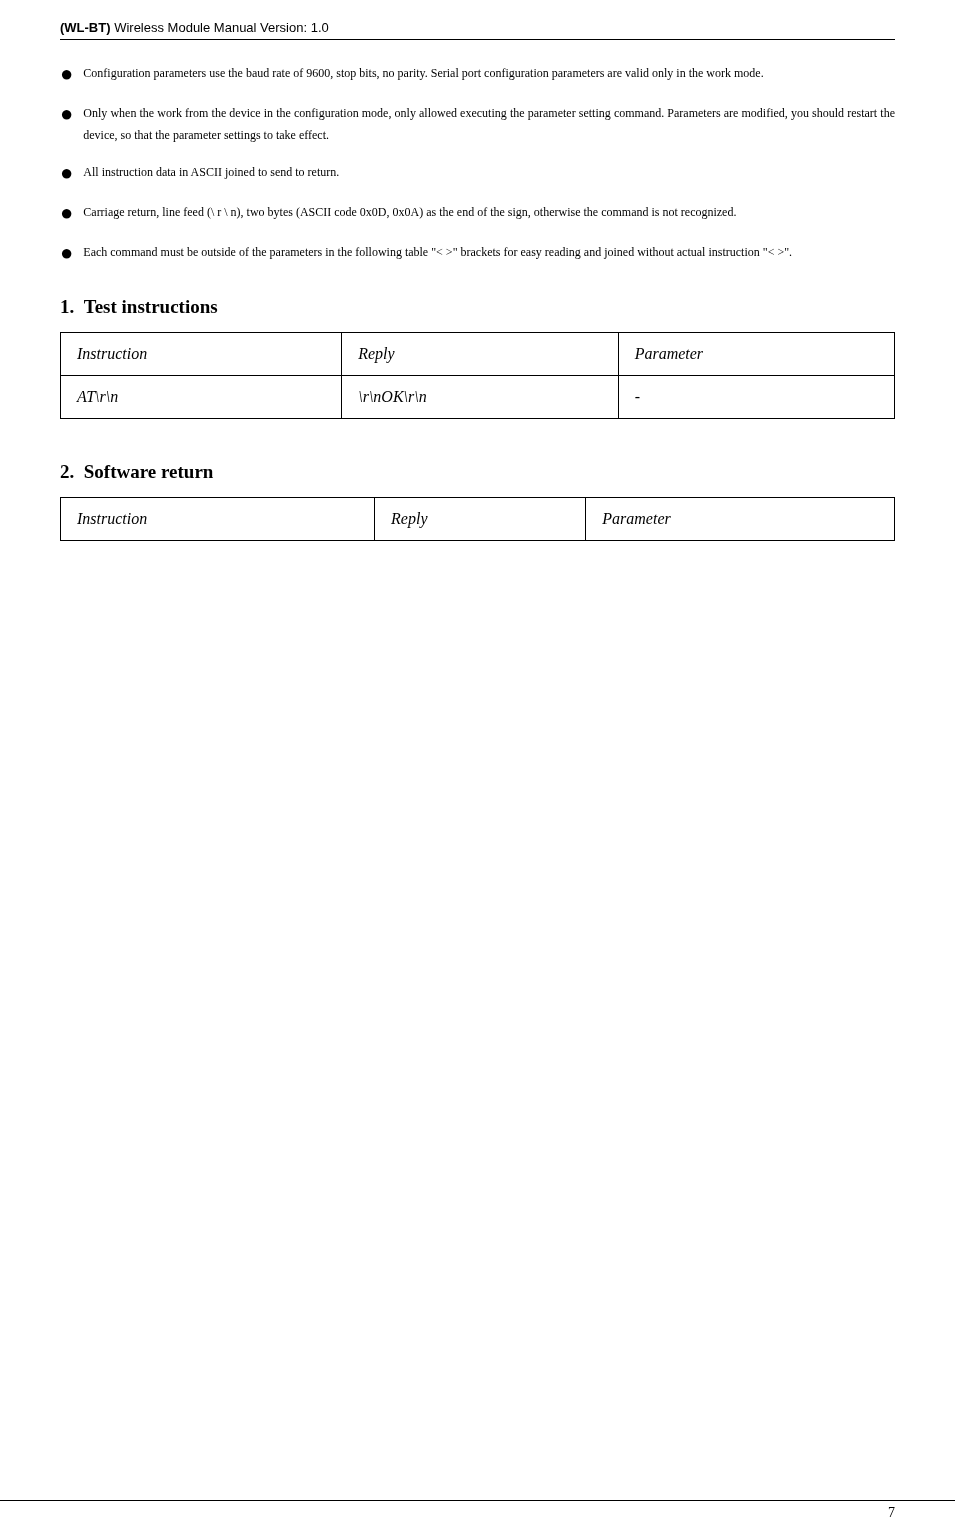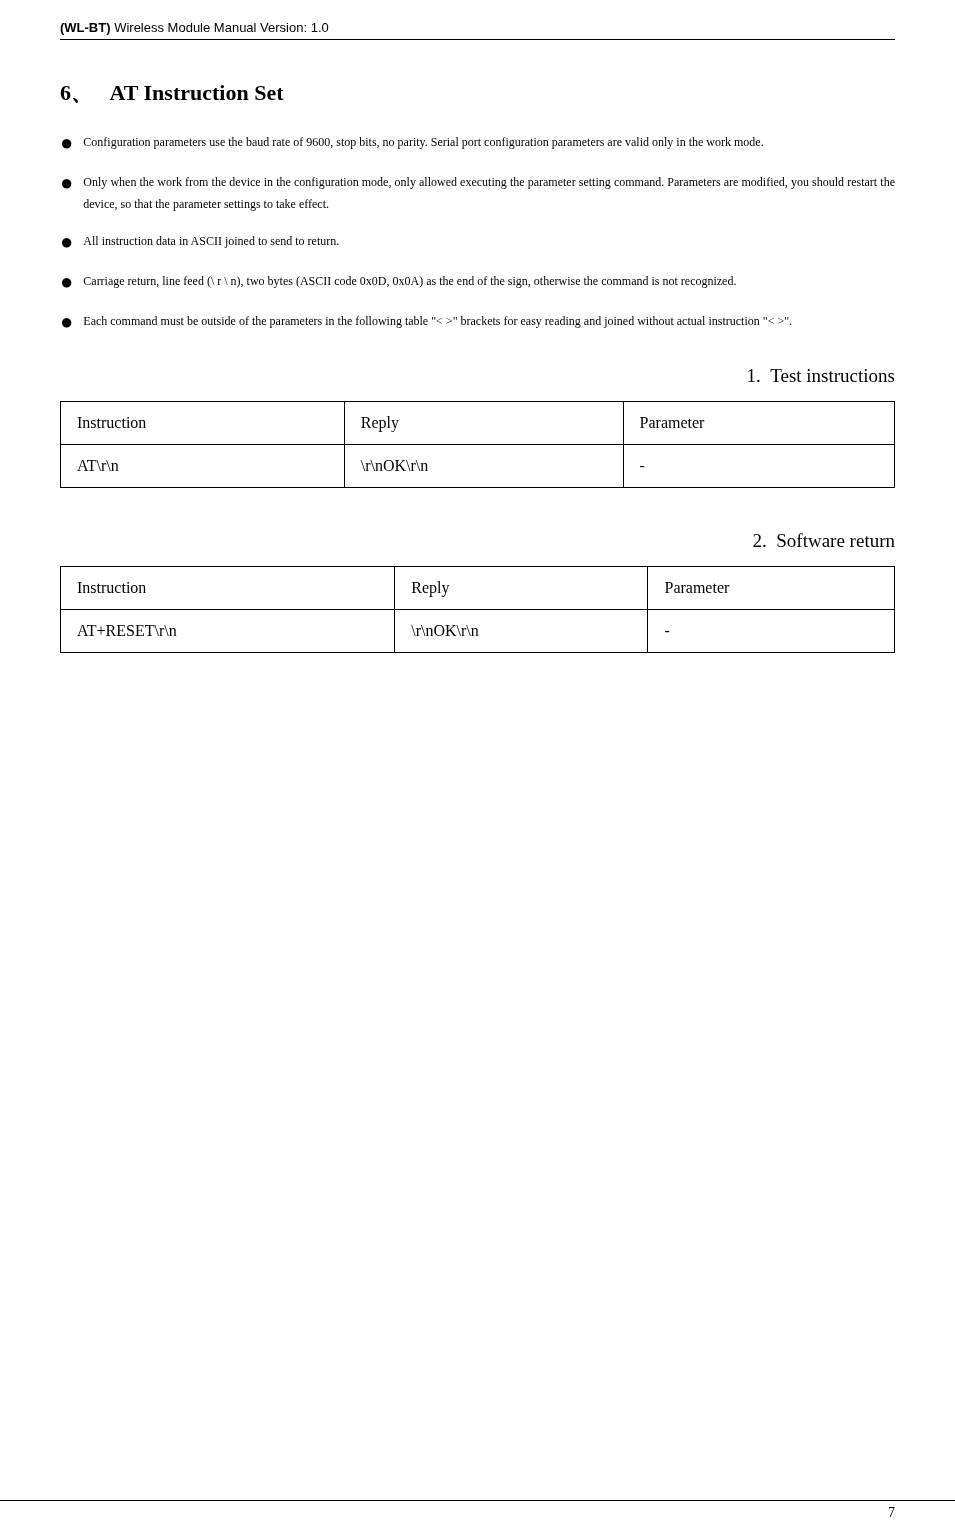--- a/index.html
+++ b/index.html
@@ -20,21 +20,21 @@
     }
 
     .page-wrapper {
       padding: 20px 60px 60px 60px;
       position: relative;
     }
 
     .header {
       border-bottom: 1.5px solid #000;
       padding-bottom: 4px;
-      margin-bottom: 38px;
+      margin-bottom: 23px;
       font-size: 13px;
       font-family: Arial, sans-serif;
       display: flex;
       justify-content: space-between;
       align-items: center;
     }
 
     .header-left {
       font-size: 13px;
     }
@@ -68,30 +68,30 @@
     }
 
     .bullet-text {
       font-size: 12px;
       line-height: 1.8;
       text-align: justify;
     }
 
     .subsection-title {
       font-size: 19px;
-      font-weight: normal;
+      font-weight: bold;
       margin-top: 30px;
       margin-bottom: 14px;
-      text-align: right;
     }
 
     .instruction-table {
       width: 100%;
       border-collapse: collapse;
       margin-bottom: 42px;
+      font-style: italic;
     }
 
     .instruction-table td,
     .instruction-table th {
       border: 1.5px solid #000;
       padding: 12px 16px;
       font-size: 16px;
       vertical-align: middle;
     }
 
@@ -103,23 +103,20 @@
 <body>
 
 <div class="page-wrapper">
 
   <div class="header">
     <div class="header-left">
       <span class="wl-bt">(WL-BT)</span><span> Wireless Module </span><span>Manual Version: 1.0</span>
     </div>
   </div>
 
-  <div class="section-title">
-    <span>6、</span>&nbsp;&nbsp;&nbsp;<span>AT Instruction Set</span>
-  </div>
 
   <div class="bullet-section">
 
     <div class="bullet-item">
       <span class="bullet-dot">●</span>
       <span class="bullet-text">Configuration parameters use the baud rate of 9600, stop bits, no parity. Serial port configuration parameters are valid only in the work mode.</span>
     </div>
 
     <div class="bullet-item">
       <span class="bullet-dot">●</span>
@@ -166,25 +163,20 @@
     <span>2.</span>&nbsp;&nbsp;<span>Software return</span>
   </div>
 
   <table class="instruction-table">
     <tbody>
       <tr class="header-row">
         <td>Instruction</td>
         <td>Reply</td>
         <td>Parameter</td>
       </tr>
-      <tr>
-        <td>AT+RESET\r\n</td>
-        <td>\r\nOK\r\n</td>
-        <td>-</td>
-      </tr>
     </tbody>
   </table>
 
 </div>
 
 <div style="position: absolute; bottom: 10px; left: 0; right: 0; border-top: 1.5px solid #000; display: flex; justify-content: flex-end; padding: 4px 60px 0 60px; font-size: 14px; font-family: 'Times New Roman', serif; background: #fff;">
   <span>7</span>
 </div>
 
 </body></html>

